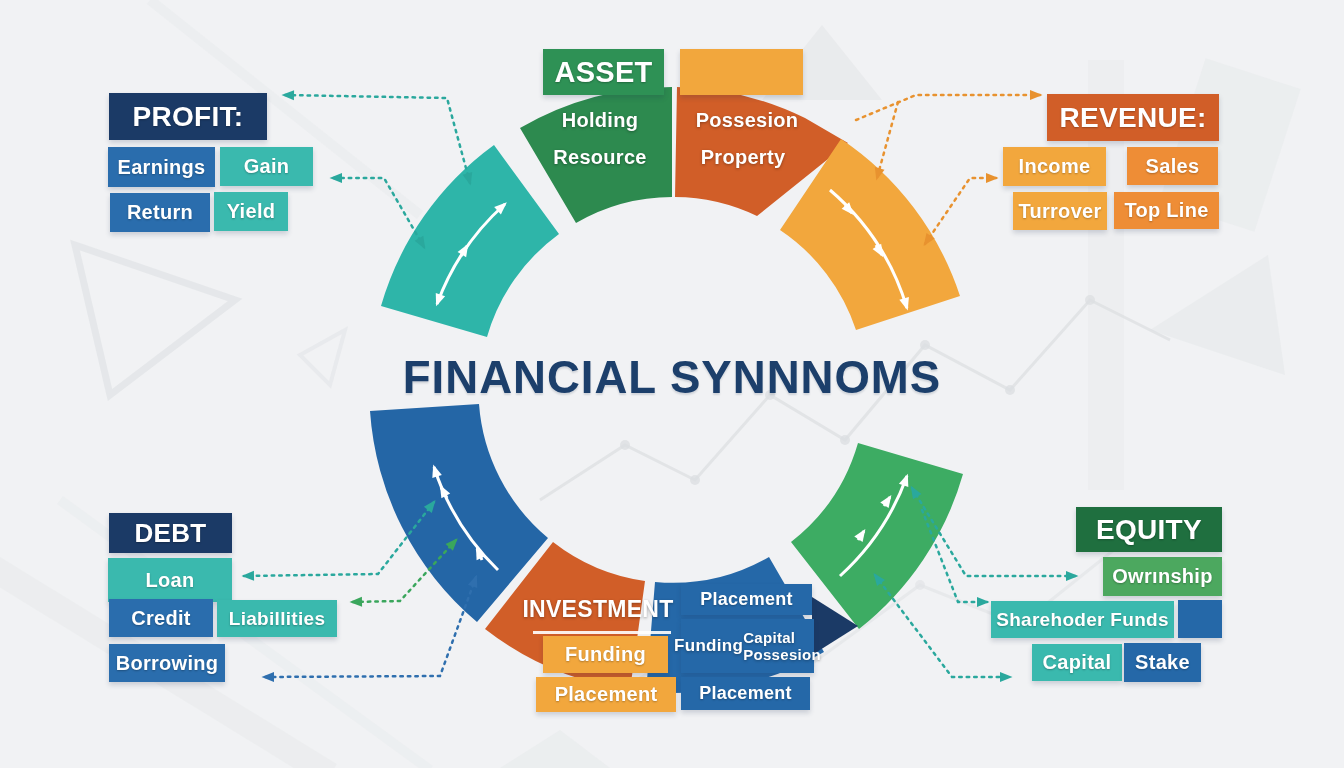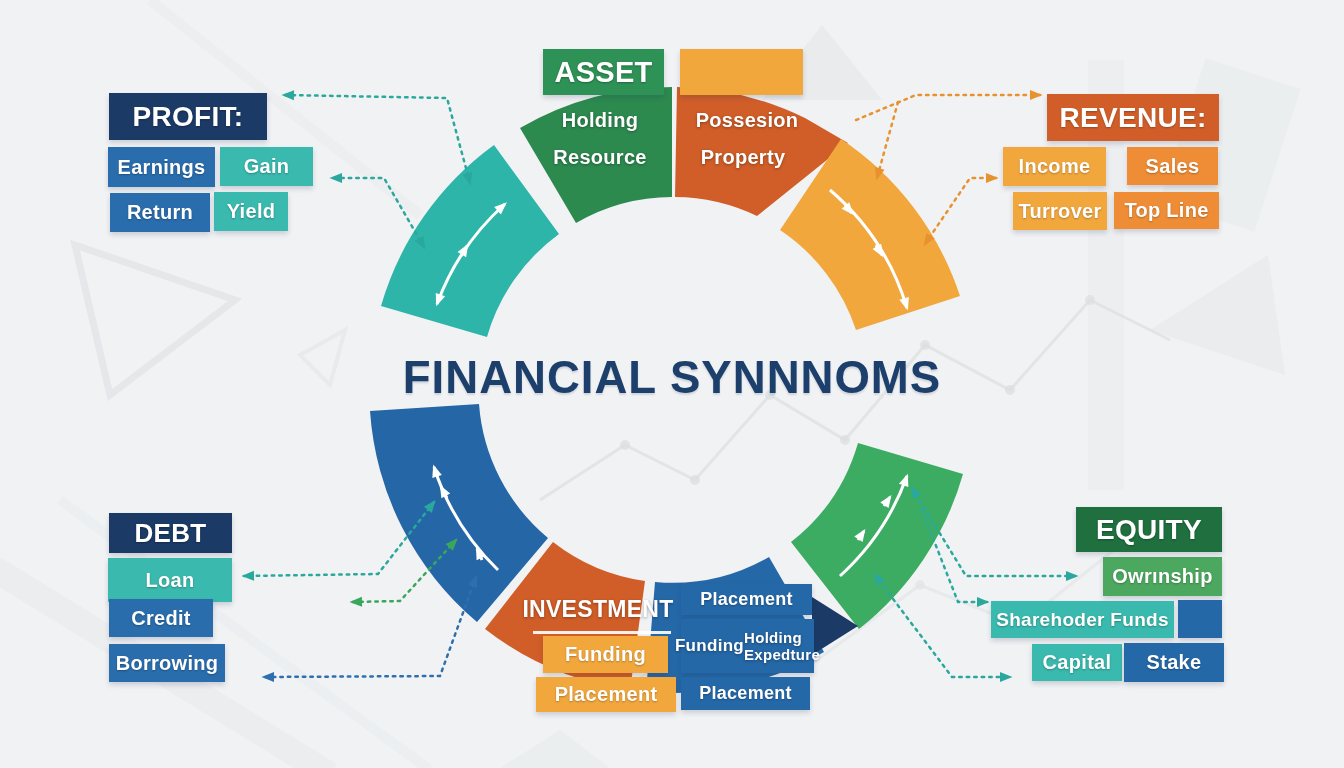--- a/index.html
+++ b/index.html
@@ -144,34 +144,35 @@
   <div class="box amber" style="left:1003px;top:147px;width:103px;height:39px;font-size:20px;">Income</div>
   <div class="box orange" style="left:1127px;top:147px;width:91px;height:38px;font-size:20px;">Sales</div>
   <div class="box amber" style="left:1013px;top:192px;width:94px;height:38px;font-size:20px;">Turrover</div>
   <div class="box orange" style="left:1114px;top:192px;width:105px;height:37px;font-size:20px;">Top Line</div>
 
   <div class="title">FINANCIAL SYNNNOMS</div>
 
   <div class="box navy" style="left:109px;top:513px;width:123px;height:40px;font-size:26px;">DEBT</div>
   <div class="box teal" style="left:108px;top:558px;width:124px;height:44px;font-size:20px;">Loan</div>
   <div class="box blue" style="left:109px;top:599px;width:104px;height:38px;font-size:20px;">Credit</div>
+  <div class="box teal" style="left:217px;top:600px;width:120px;height:37px;font-size:19px;">Liabillities</div>
   <div class="box blue" style="left:109px;top:644px;width:116px;height:38px;font-size:20px;">Borrowing</div>
 
   <div class="lbl" style="left:522px;top:592px;width:152px;height:34px;font-size:23px;">INVESTMENT</div>
   <div class="wline" style="left:533px;top:631px;width:138px;height:3px;"></div>
   <div class="box amber" style="left:543px;top:636px;width:125px;height:37px;font-size:20px;">Funding</div>
   <div class="box amber" style="left:536px;top:677px;width:140px;height:35px;font-size:20px;">Placement</div>
 
   <div class="box blue2" style="left:681px;top:584px;width:131px;height:31px;font-size:18px;">Placement</div>
   <div class="box blue2" style="left:681px;top:619px;width:133px;height:54px;">
     <div class="lbl" style="position:static;font-size:17px;">Funding</div>
-    <div class="lbl" style="position:static;font-size:15px;">Holding Expedture</div>
+    <div class="lbl" style="position:static;font-size:15px;">Capital Possesion</div>
   </div>
   <div class="box blue2" style="left:681px;top:677px;width:129px;height:33px;font-size:18px;">Placement</div>
 
   <div class="box gmid" style="left:1103px;top:557px;width:119px;height:39px;font-size:20px;">Owrınship</div>
   <div class="box gdark" style="left:1076px;top:507px;width:146px;height:45px;font-size:28px;">EQUITY</div>
   <div class="box teal" style="left:991px;top:601px;width:183px;height:37px;font-size:19px;">Sharehoder Funds</div>
   <div class="box blue2" style="left:1178px;top:600px;width:44px;height:38px;"></div>
   <div class="box teal" style="left:1032px;top:644px;width:90px;height:37px;font-size:20px;">Capital</div>
-  <div class="box blue2" style="left:1124px;top:643px;width:100px;height:39px;font-size:20px;">Stake</div>
+  <div class="box blue2" style="left:1124px;top:643px;width:77px;height:39px;font-size:20px;">Stake</div>
 
 </div>
 
 </body></html>

